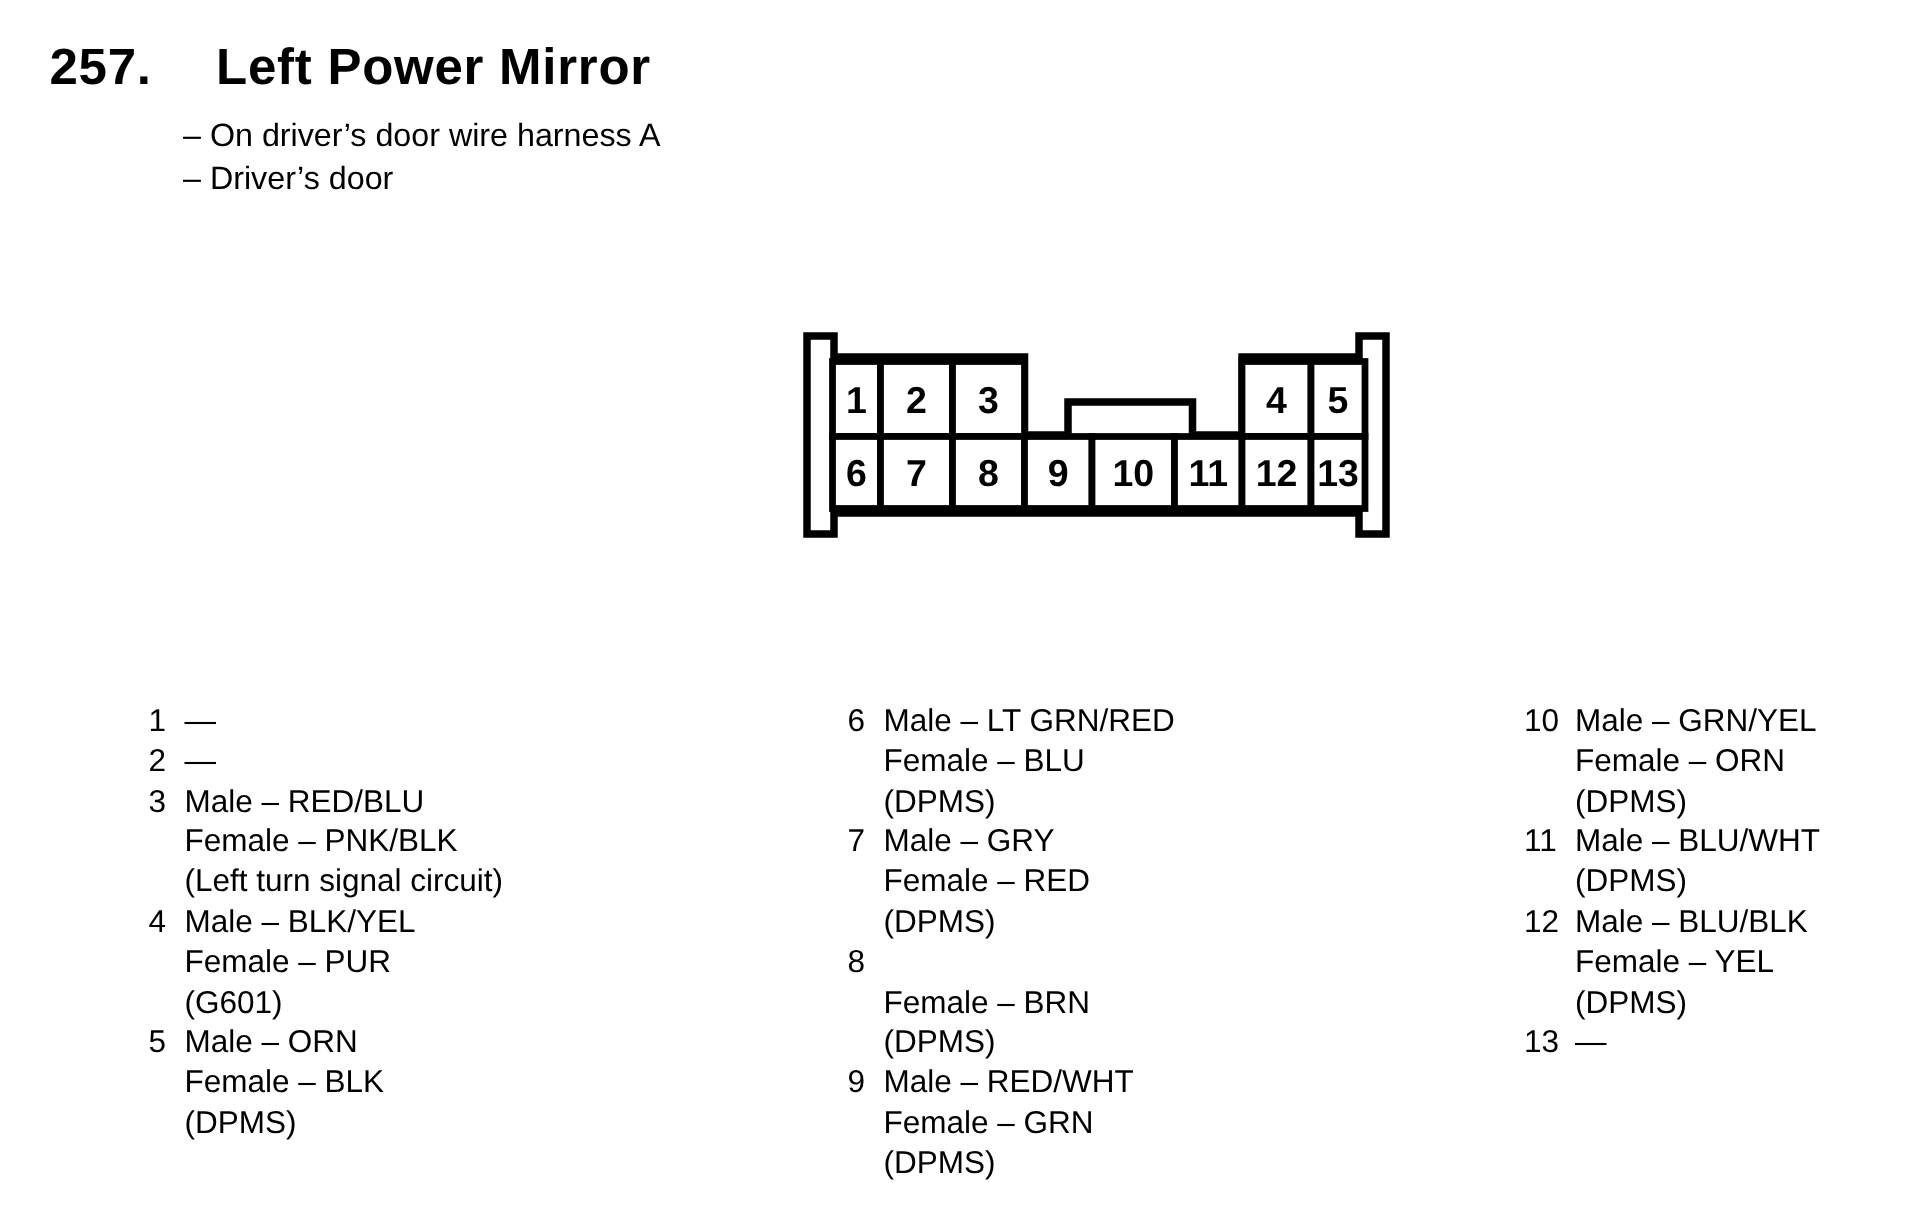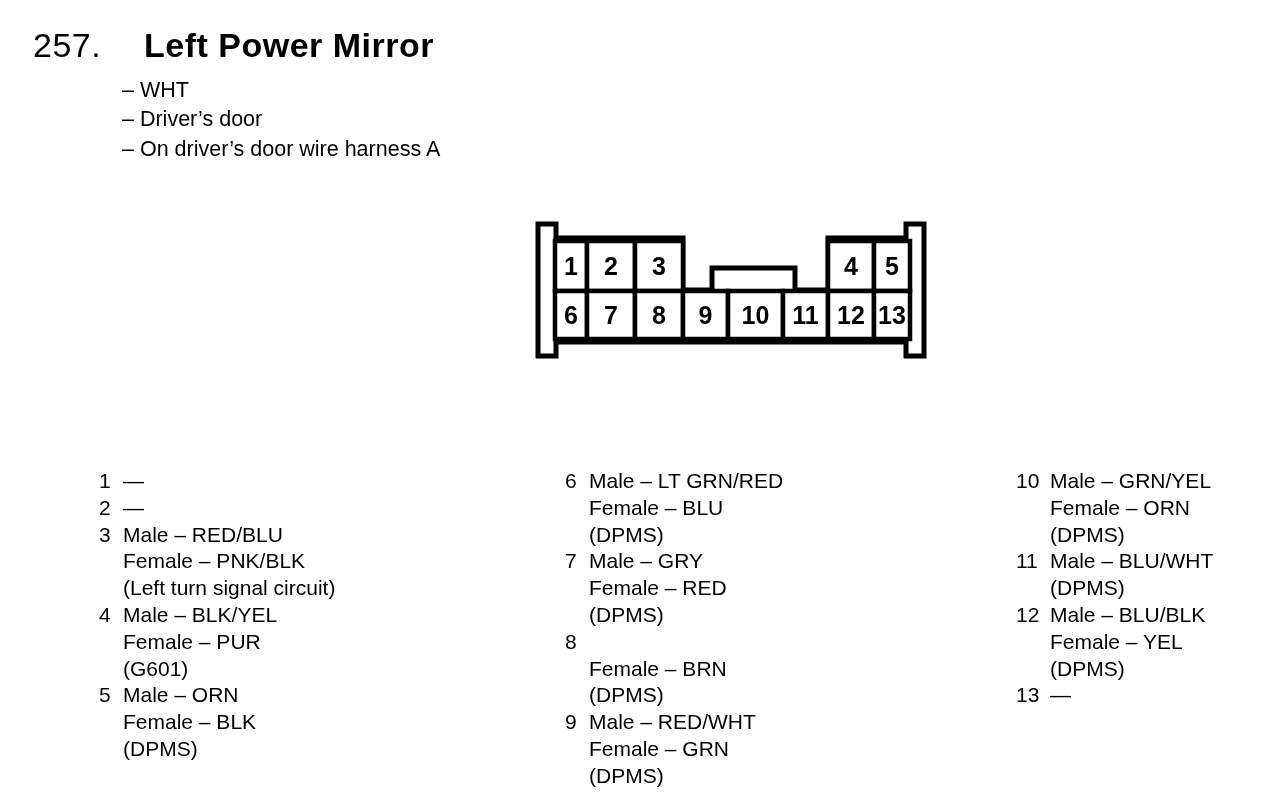--- a/index.html
+++ b/index.html
@@ -4,21 +4,21 @@
 <style>
   html,body{margin:0;padding:0}
   body{
     width:1280px;height:812px;position:relative;overflow:hidden;
     background:var(--paper,#fff);color:var(--ink,#000);
     font-family:"Liberation Sans","DejaVu Sans",sans-serif;
     -webkit-font-smoothing:antialiased;
   }
   .sec-num{
     position:absolute;left:33px;top:26px;
-    font-size:34px;font-weight:400;letter-spacing:.5px;
+    font-size:34px;font-weight:700;letter-spacing:.5px;
   }
   .sec-title{
     position:absolute;left:125px;top:26px;
     font-size:34px;font-weight:700;letter-spacing:.5px;margin-left:19px;
   }
   .notes{
     position:absolute;left:122px;top:76px;
     font-size:21.5px;line-height:29.4px;white-space:nowrap;
   }
   .connector-svg{position:absolute;left:528px;top:212px}
@@ -34,23 +34,22 @@
   .pnum{flex-shrink:0;display:inline-block}
   .ptxt{display:inline-block}
 </style>
 </head>
 <body style="--ink: #000000; --paper: #ffffff;">
 
 <span class="sec-num">257.</span>
 <span class="sec-title">Left Power Mirror</span>
 
 <div class="notes">
-    <div>– WHT</div>
+    <div>– On driver’s door wire harness A</div>
     <div>– Driver’s door</div>
-    <div>– On driver’s door wire harness A</div>
   </div>
 
 <svg class="connector-svg" width="404" height="152" viewBox="528 212 404 152">
   <path d="M538,224 H556 V238 H683 V290 H712 V268 H795 V290 H828 V238 H906 V224 H924 V356 H906 V342 H556 V356 H538 Z" fill="#ffffff" stroke="#000000" stroke-width="5" stroke-linejoin="miter"></path>
   <g id="pins-group">
       <rect x="555" y="241" width="32" height="50" fill="#ffffff" stroke="#000000" stroke-width="4.5"></rect>
       <text x="571" y="275" text-anchor="middle" class="pin-num-svg">1</text>
       <rect x="587" y="241" width="48" height="50" fill="#ffffff" stroke="#000000" stroke-width="4.5"></rect>
       <text x="611" y="275" text-anchor="middle" class="pin-num-svg">2</text>
       <rect x="635" y="241" width="48" height="50" fill="#ffffff" stroke="#000000" stroke-width="4.5"></rect>

